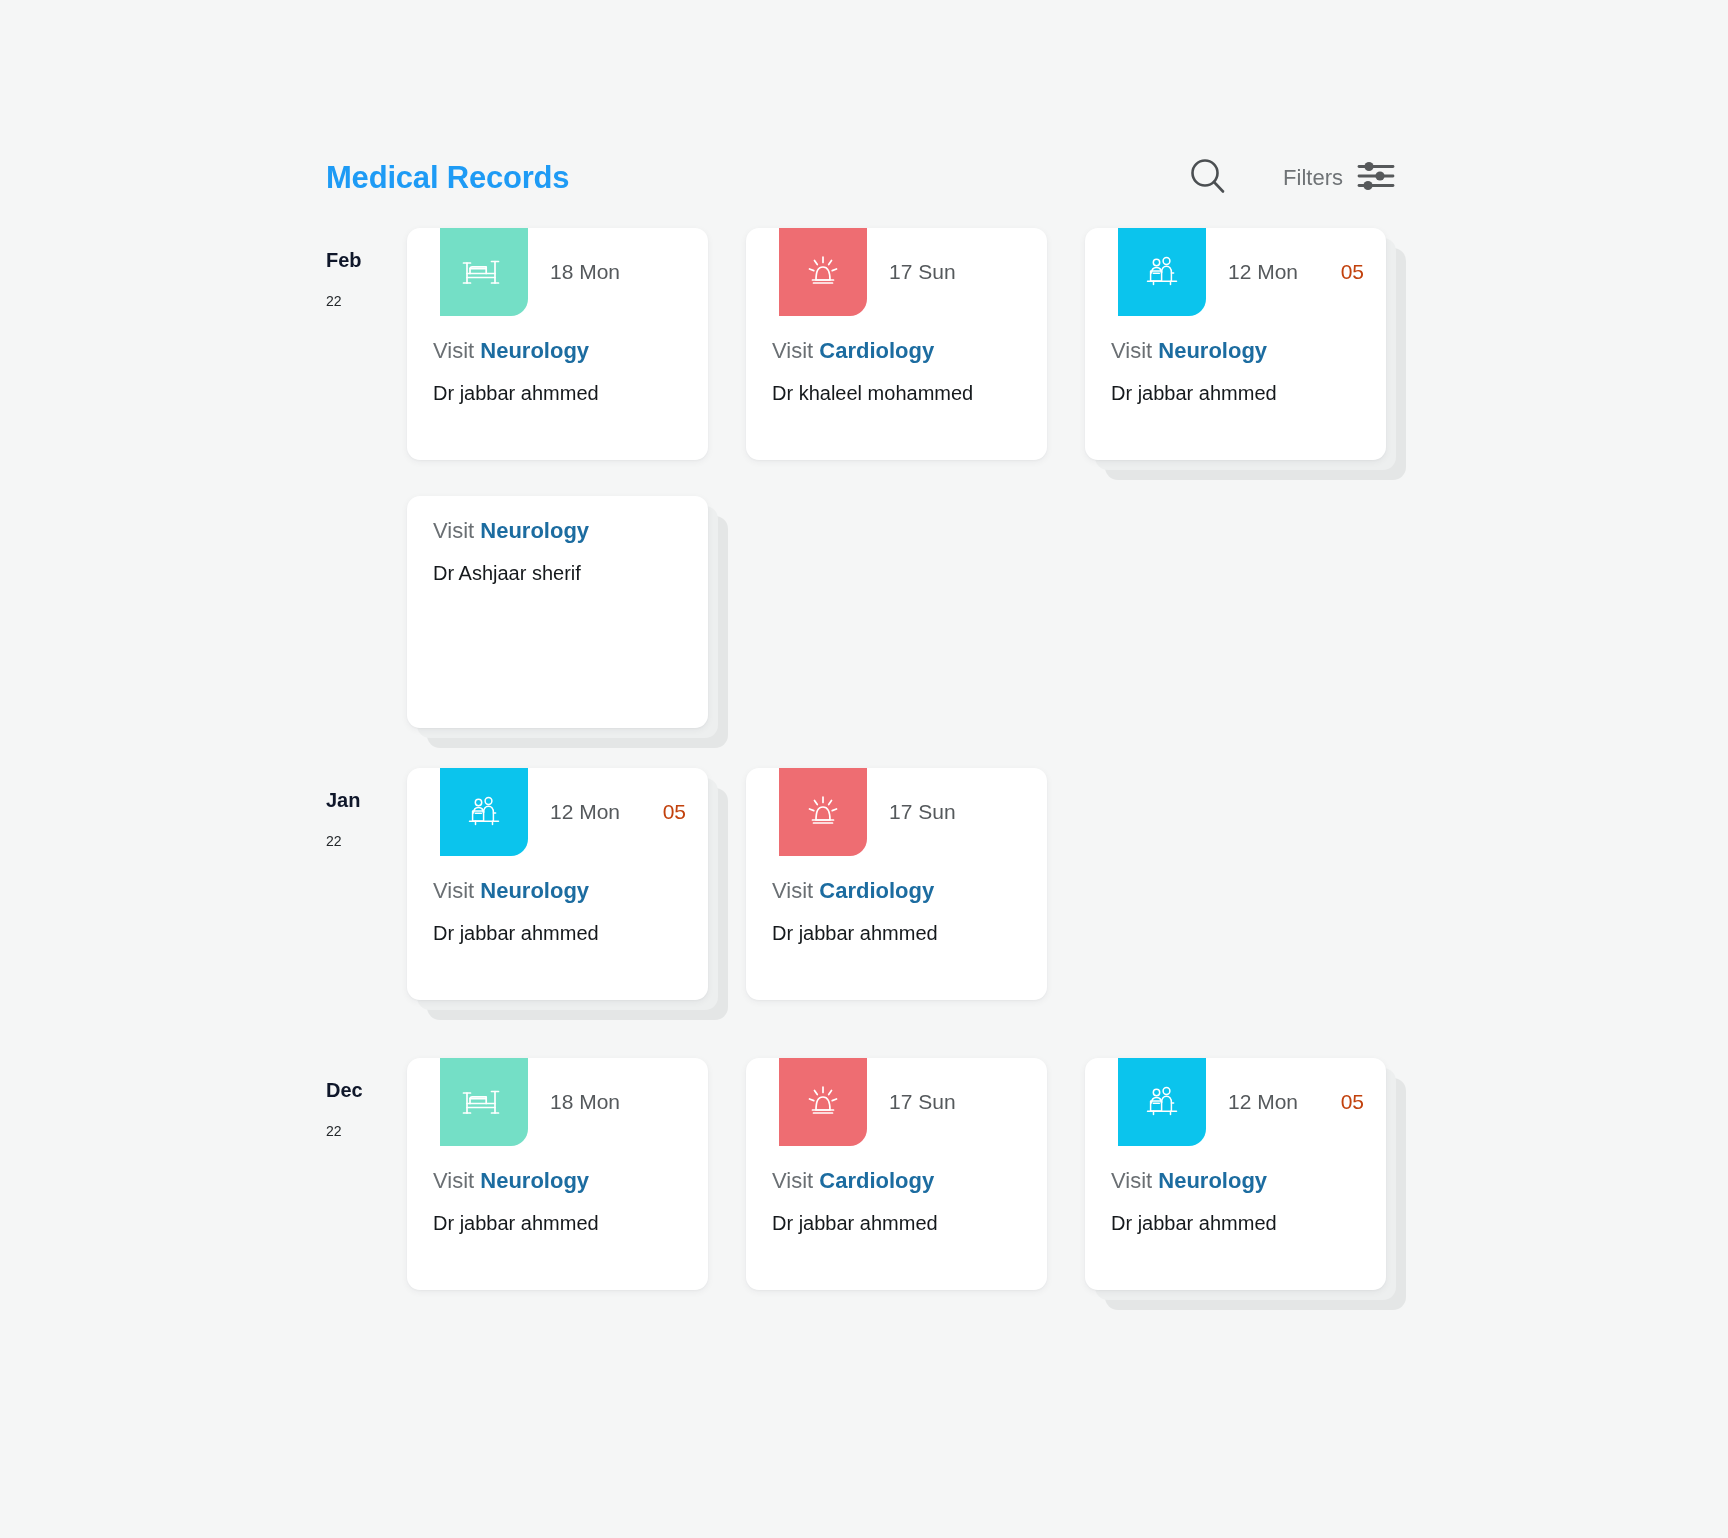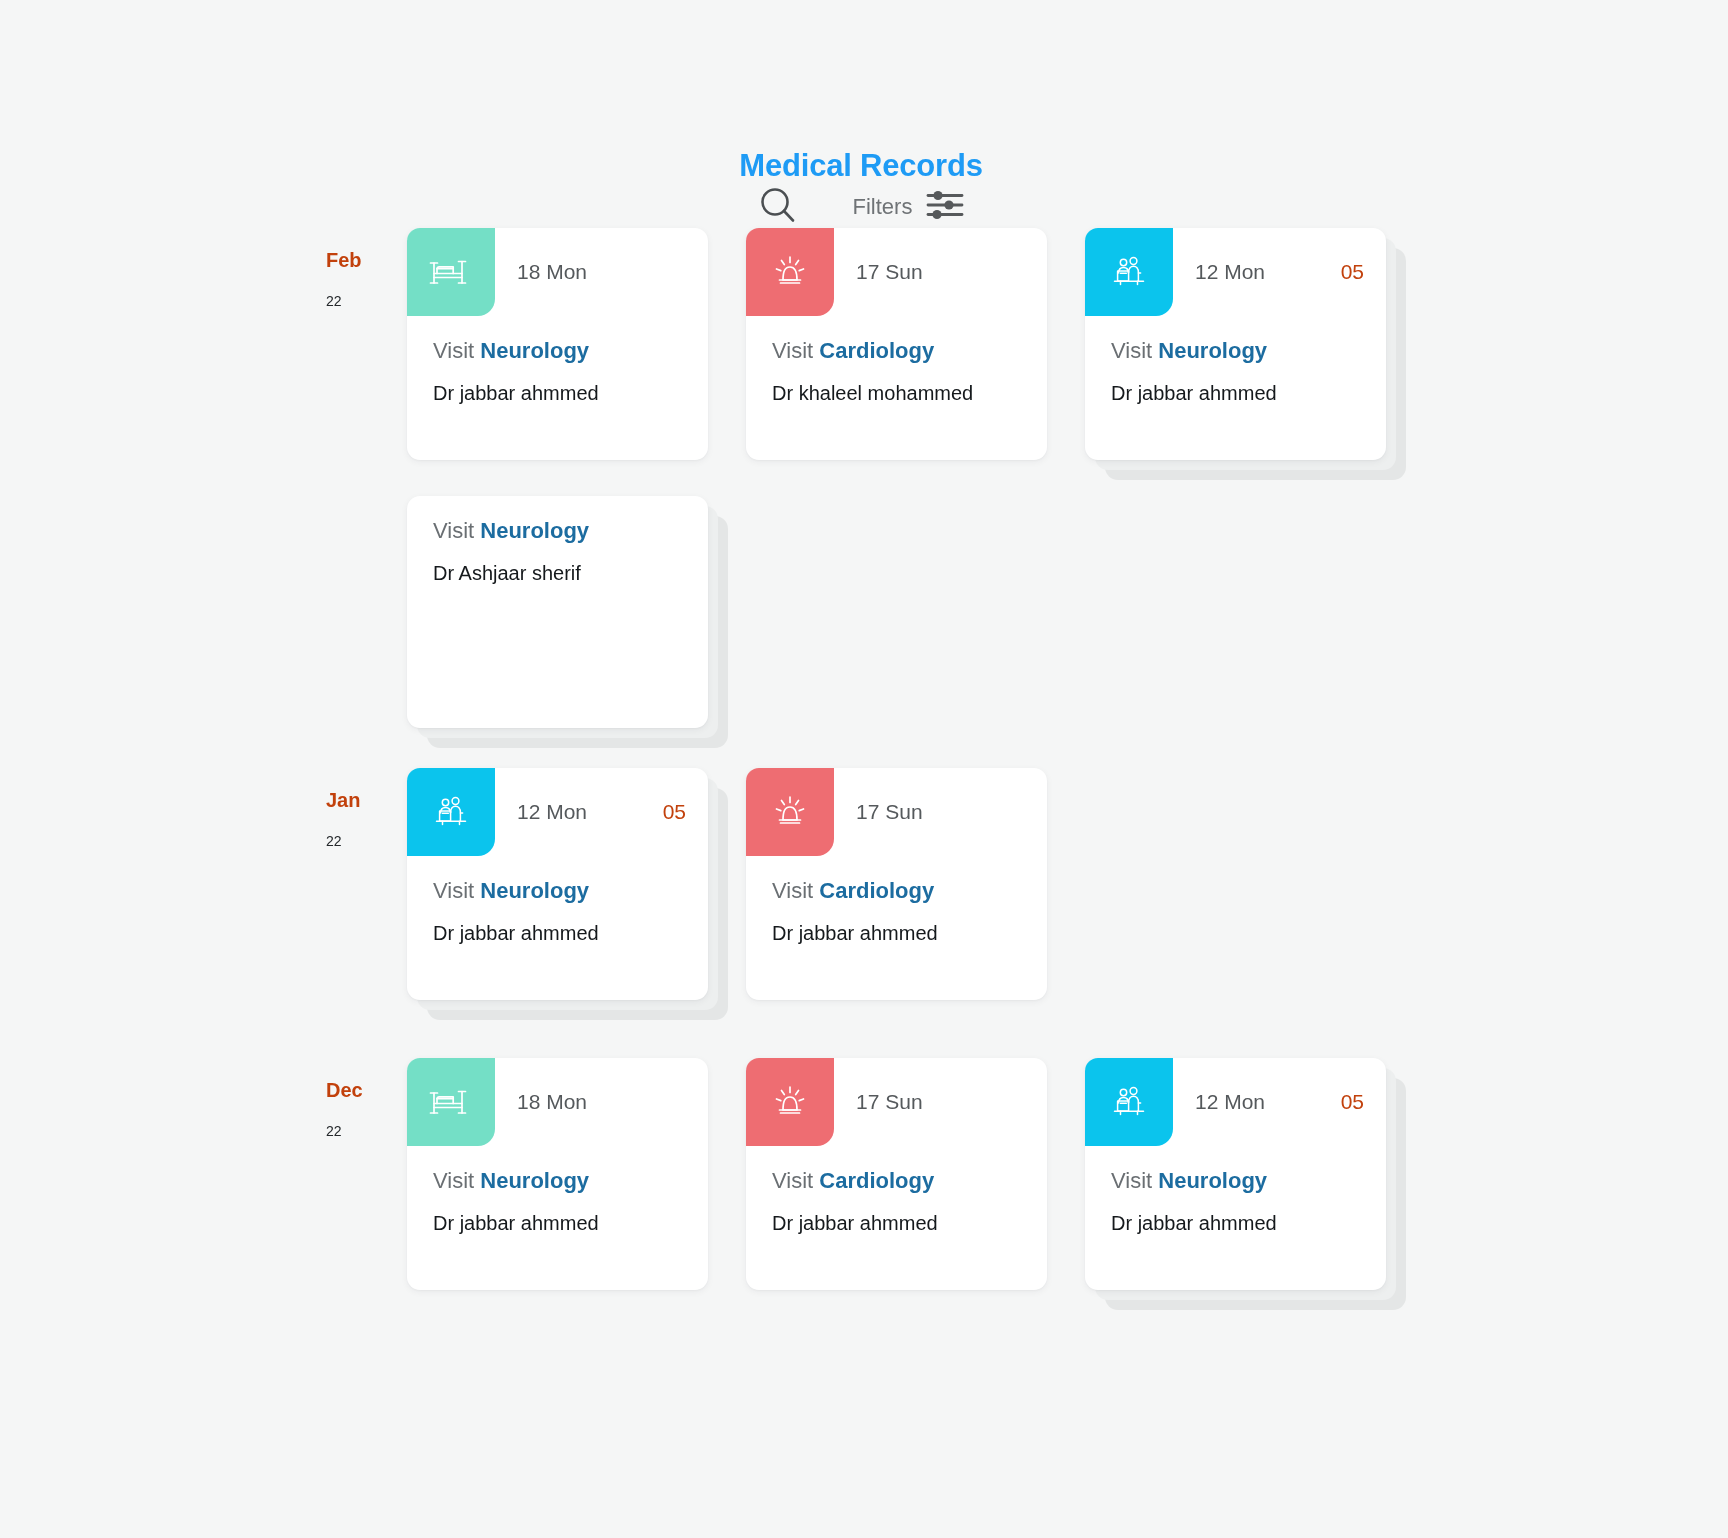--- a/index.html
+++ b/index.html
@@ -22,21 +22,20 @@
   
   .header {
     position: absolute;
     left: 326px;
     top: 148px;
     width: 1070px;
     height: 60px;
     display: flex;
     align-items: center;
     justify-content: space-between;
-    flex-direction: column;
   }
 
   .page-title {
     font-size: 31px;
     font-weight: bold;
     color: #1E9BF5;
     letter-spacing: -0.2px;
     white-space: nowrap;
   }
 
@@ -72,21 +71,21 @@
 
   .month-label {
     position: absolute;
     left: 0;
     top: 18px;
     width: 66px;
   }
   .month-name {
     font-size: 20px;
     font-weight: bold;
-    color: #c2410c;
+    color: #0f172a;
     line-height: 1.45;
     display: block;
   }
   .month-year {
     font-size: 14px;
     color: #24282B;
     line-height: 1.5;
     display: block;
     margin-top: 16px;
   }
@@ -140,20 +139,21 @@
     width: 301px;
     height: 232px;
     z-index: 1;
     background: #E4E6E6;
   }
 
   .card-top {
     display: flex;
     align-items: flex-start;
     height: 88px;
+    margin-left: 33px;
   }
 
   .icon-tile {
     width: 88px;
     height: 88px;
     border-bottom-right-radius: 17px;
     display: flex;
     align-items: center;
     justify-content: center;
     flex: 0 0 88px;

